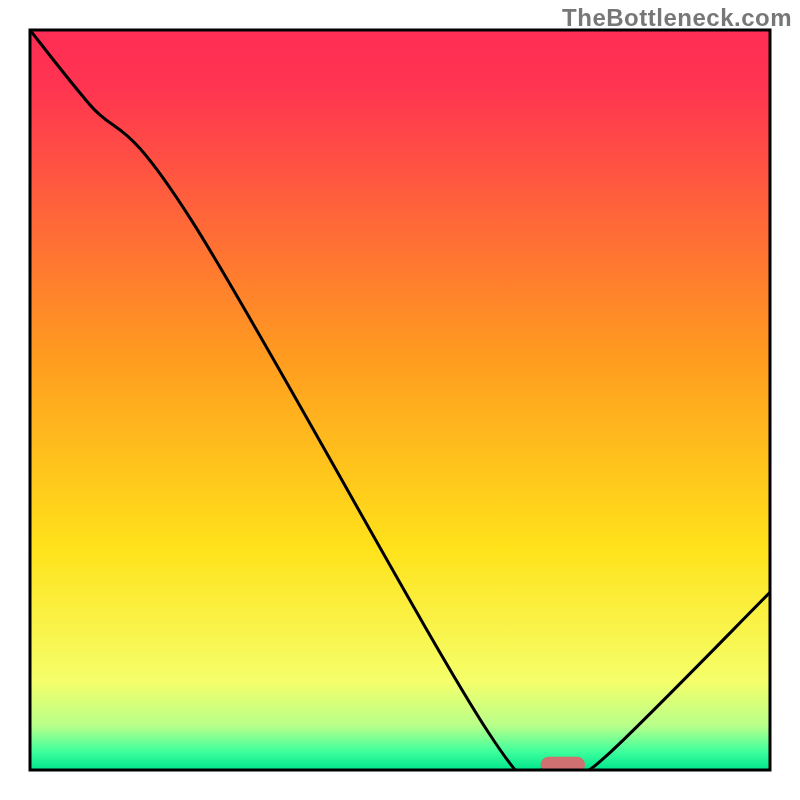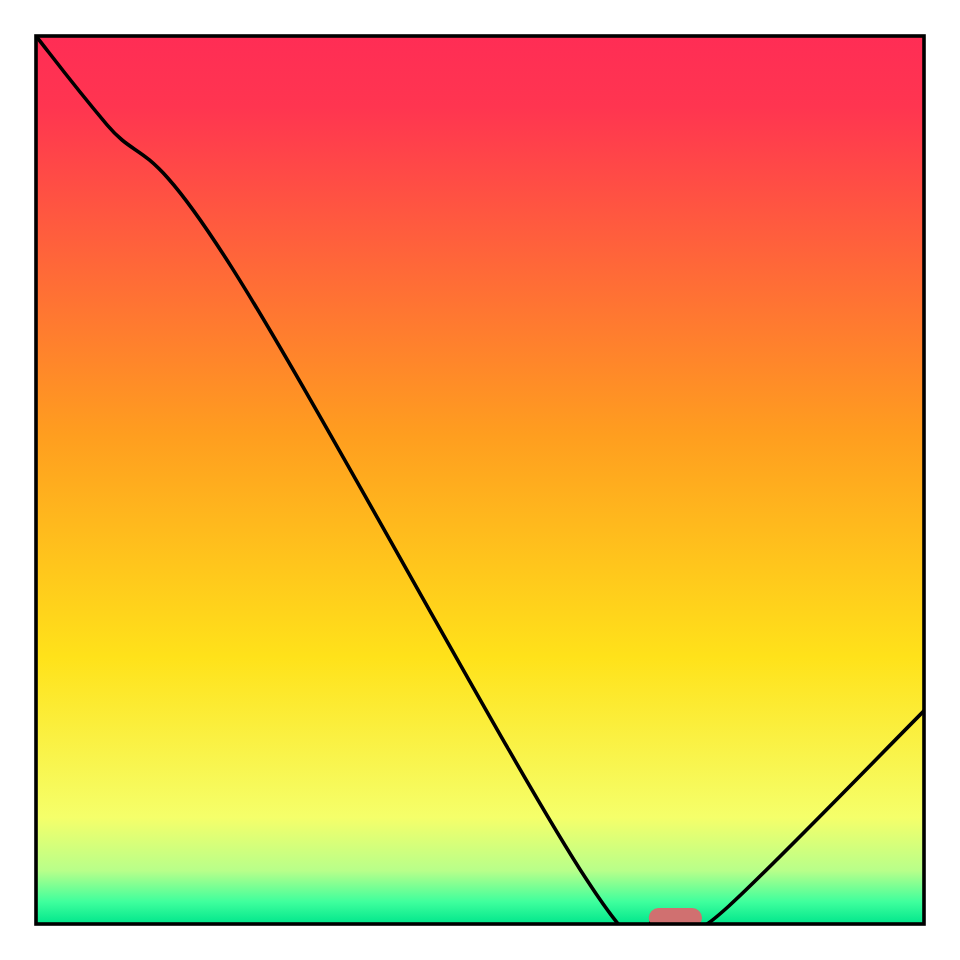--- a/index.html
+++ b/index.html
@@ -27,20 +27,21 @@
     z-index: 10;
   }
   svg {
     display: block;
   }
 </style>
 </head>
 <body>
 
 <div class="chart-container">
+  <div class="watermark">TheBottleneck.com</div>
   <svg id="chart-svg" width="800" height="800" viewBox="0 0 800 800">
     <defs>
       <linearGradient id="bg-grad" x1="0" y1="0" x2="0" y2="1">
           <stop offset="0%" stop-color="#ff2d55"></stop>
           <stop offset="8%" stop-color="#ff3550"></stop>
           <stop offset="45%" stop-color="#ff9e1f"></stop>
           <stop offset="70%" stop-color="#ffe21a"></stop>
           <stop offset="88%" stop-color="#f5ff6a"></stop>
           <stop offset="94%" stop-color="#b8ff8a"></stop>
           <stop offset="97.5%" stop-color="#3fff9d"></stop>

